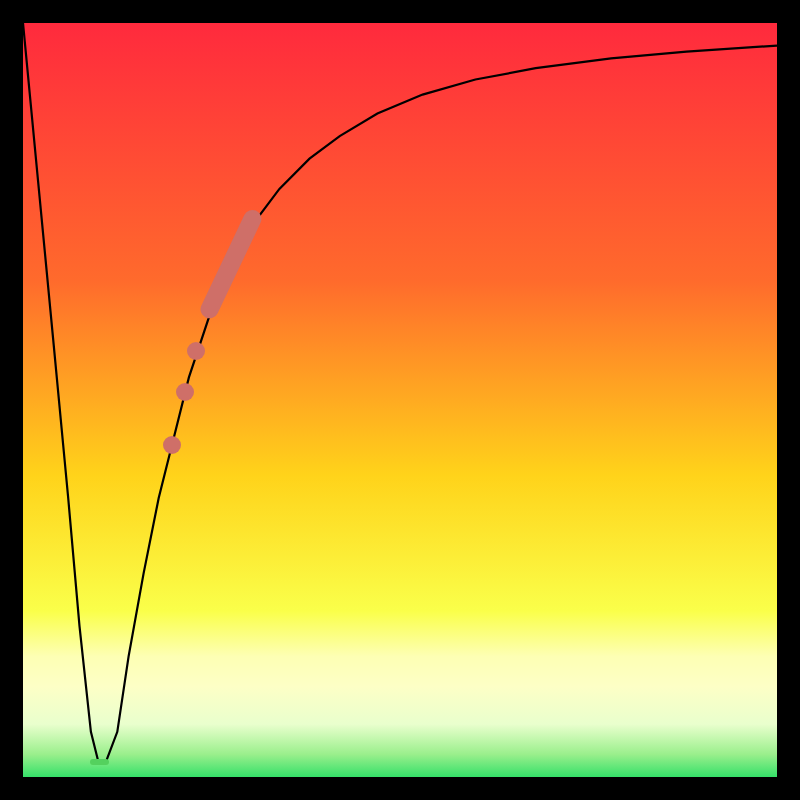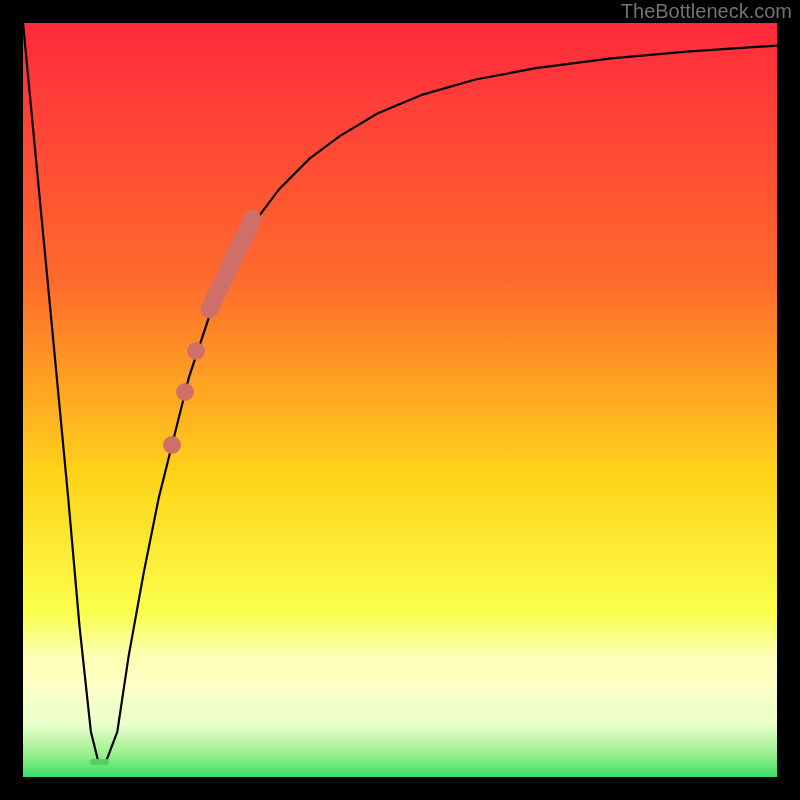--- a/index.html
+++ b/index.html
@@ -75,21 +75,20 @@
 </head>
 <body>
 
 <div class="canvas">
 
   <div class="frame-border frame-top"></div>
   <div class="frame-border frame-bottom"></div>
   <div class="frame-border frame-left"></div>
   <div class="frame-border frame-right"></div>
 
-  <div class="watermark">TheBottleneck.com</div>
 
   <div class="plot-area">
     <div class="gradient-bg" id="gradient-bg" style="background: linear-gradient(rgb(255, 42, 61) 0%, rgb(255, 106, 44) 34%, rgb(255, 211, 26) 60%, rgb(250, 255, 74) 78%, rgb(253, 255, 180) 84%, rgb(253, 255, 198) 88%, rgb(233, 255, 205) 93%, rgb(154, 239, 140) 97%, rgb(53, 224, 105) 100%);"></div>
     <svg class="curve" viewBox="0 0 754 754" preserveAspectRatio="none">
       <path id="curve-path" d="M0.0 0.0 L15.1 158.3 L30.2 316.7 L45.2 475.0 L56.5 603.2 L67.9 708.8 L75.4 738.9 L82.9 738.9 L94.3 708.8 L105.6 633.4 L120.6 550.4 L135.7 475.0 L150.8 414.7 L165.9 354.4 L181.0 309.1 L196.0 263.9 L211.1 233.7 L233.7 196.0 L256.4 165.9 L286.5 135.7 L316.7 113.1 L354.4 90.5 L399.6 71.6 L452.4 56.5 L512.7 45.2 L588.1 35.4 L663.5 28.7 L754.0 22.6 " fill="none" stroke-width="2.2" stroke="#000000"></path>
     </svg>
     <div id="min-cap" class="minimum-cap" style="left: 67.368px; width: 19.08px; height: 6px; bottom: 12px; background: rgb(84, 209, 94);"></div>
     <div id="marker-bar" class="marker-bar" style="height: 118.169px; left: 199.481px; top: 182.196px; transform: rotate(-154.592deg); background: rgb(207, 111, 104);"></div>
     <div id="dot-0" class="marker-dot" style="left: 139.538px; top: 413.24px; background: rgb(207, 111, 104);"></div>
     <div id="dot-1" class="marker-dot" style="left: 153.11px; top: 360.46px; background: rgb(207, 111, 104);"></div>

